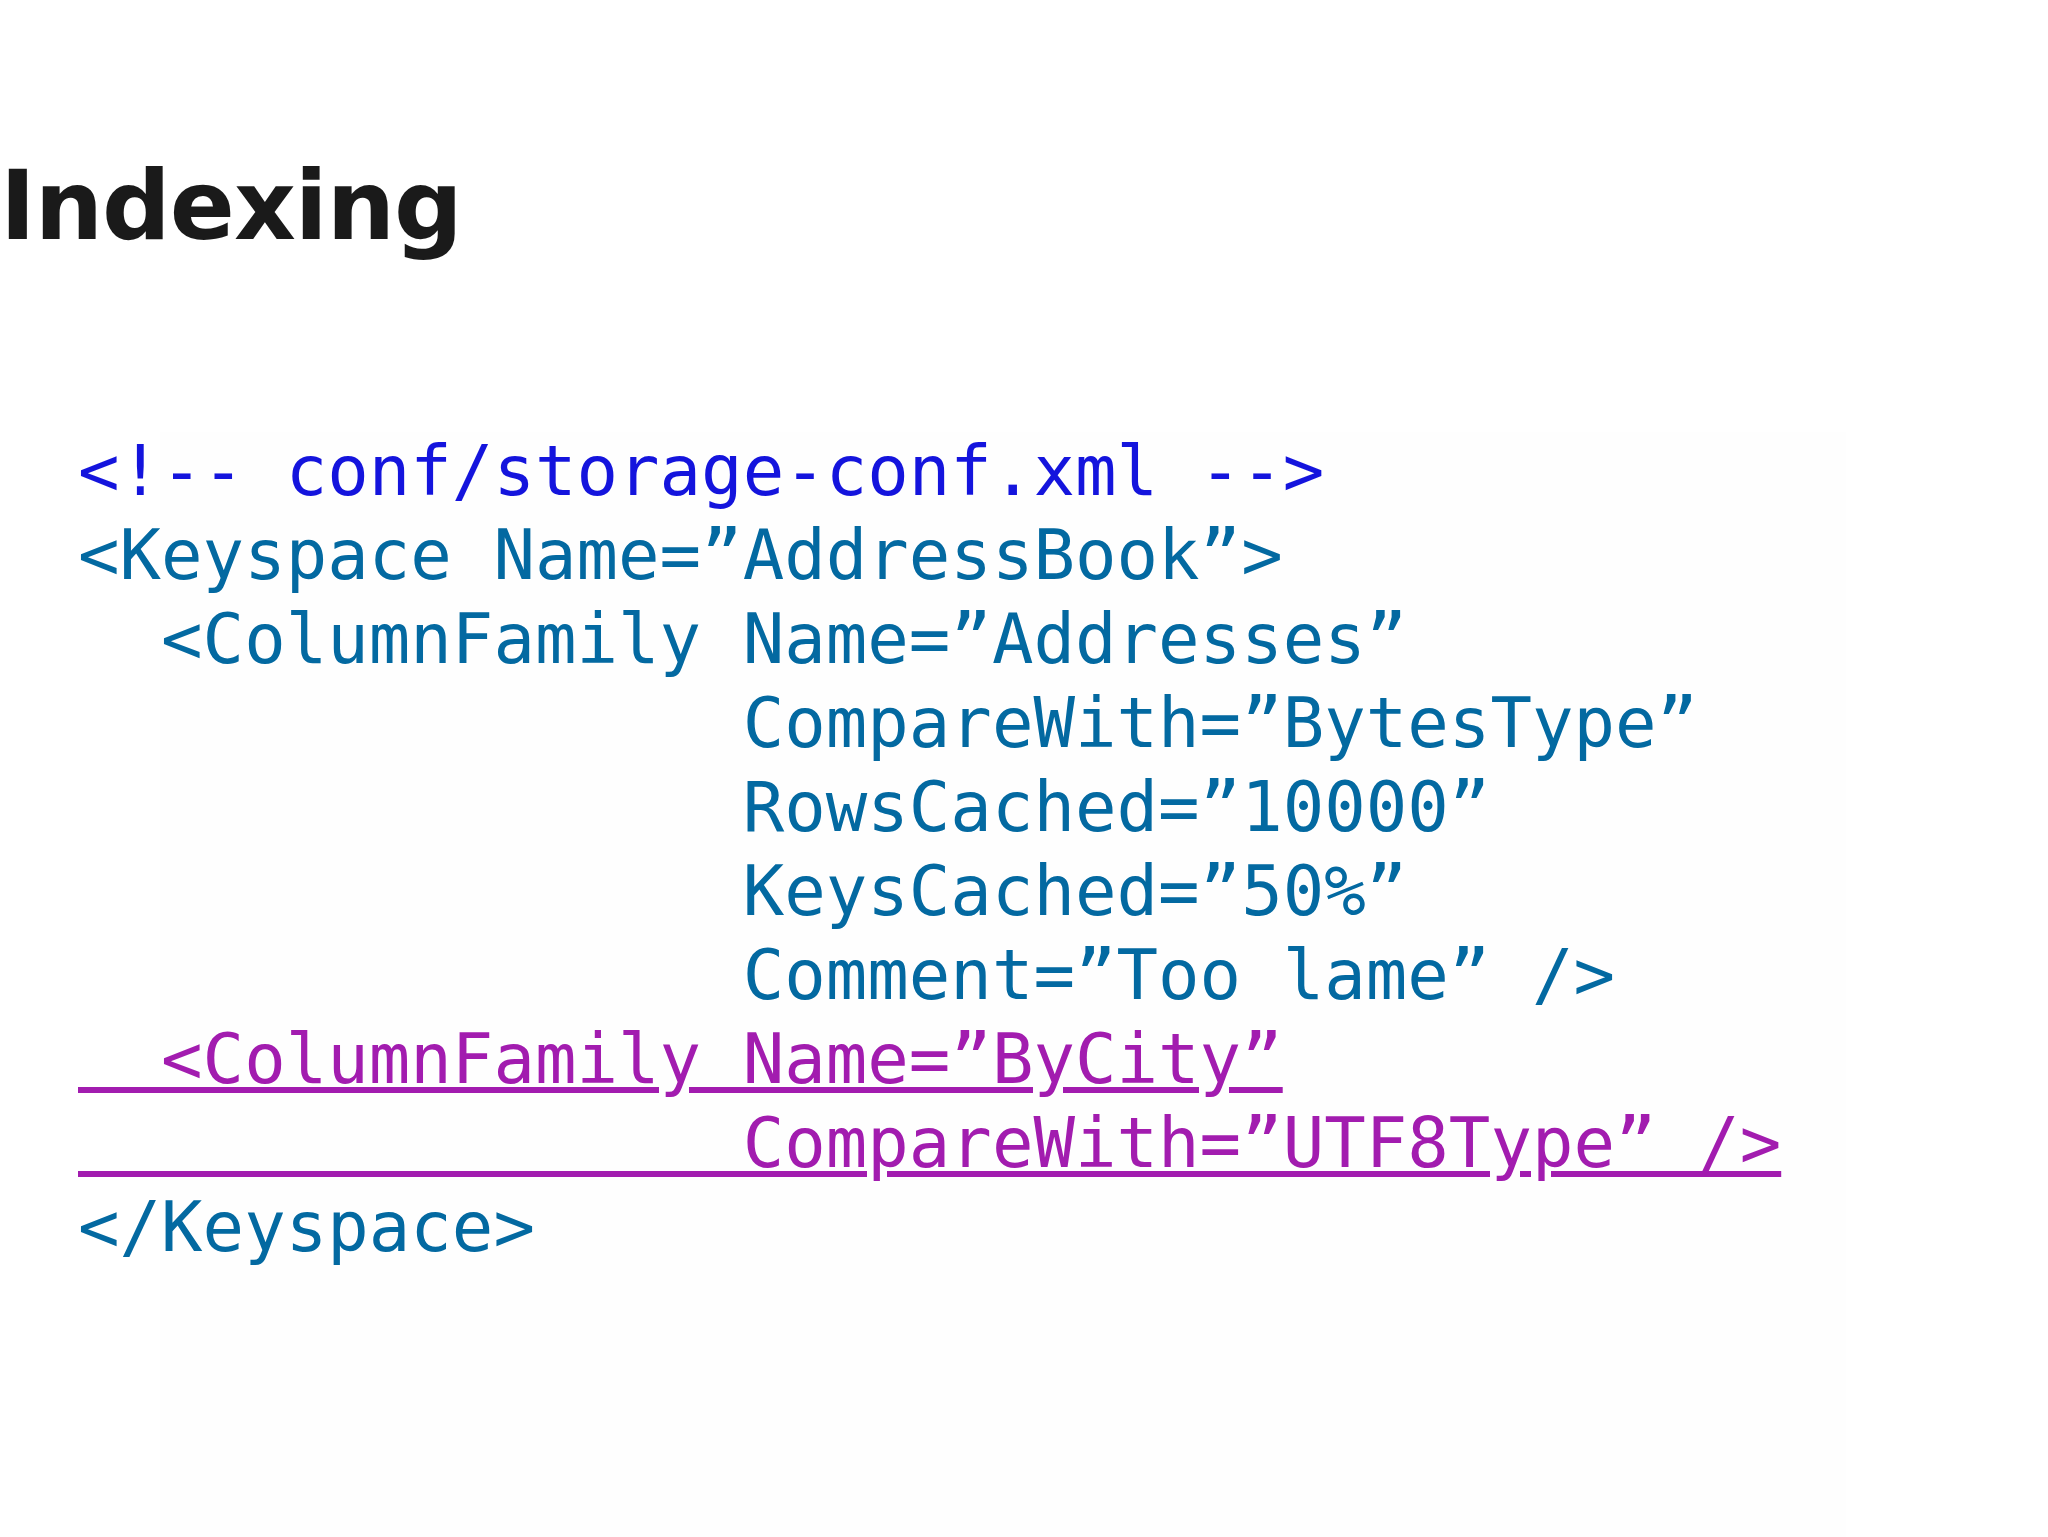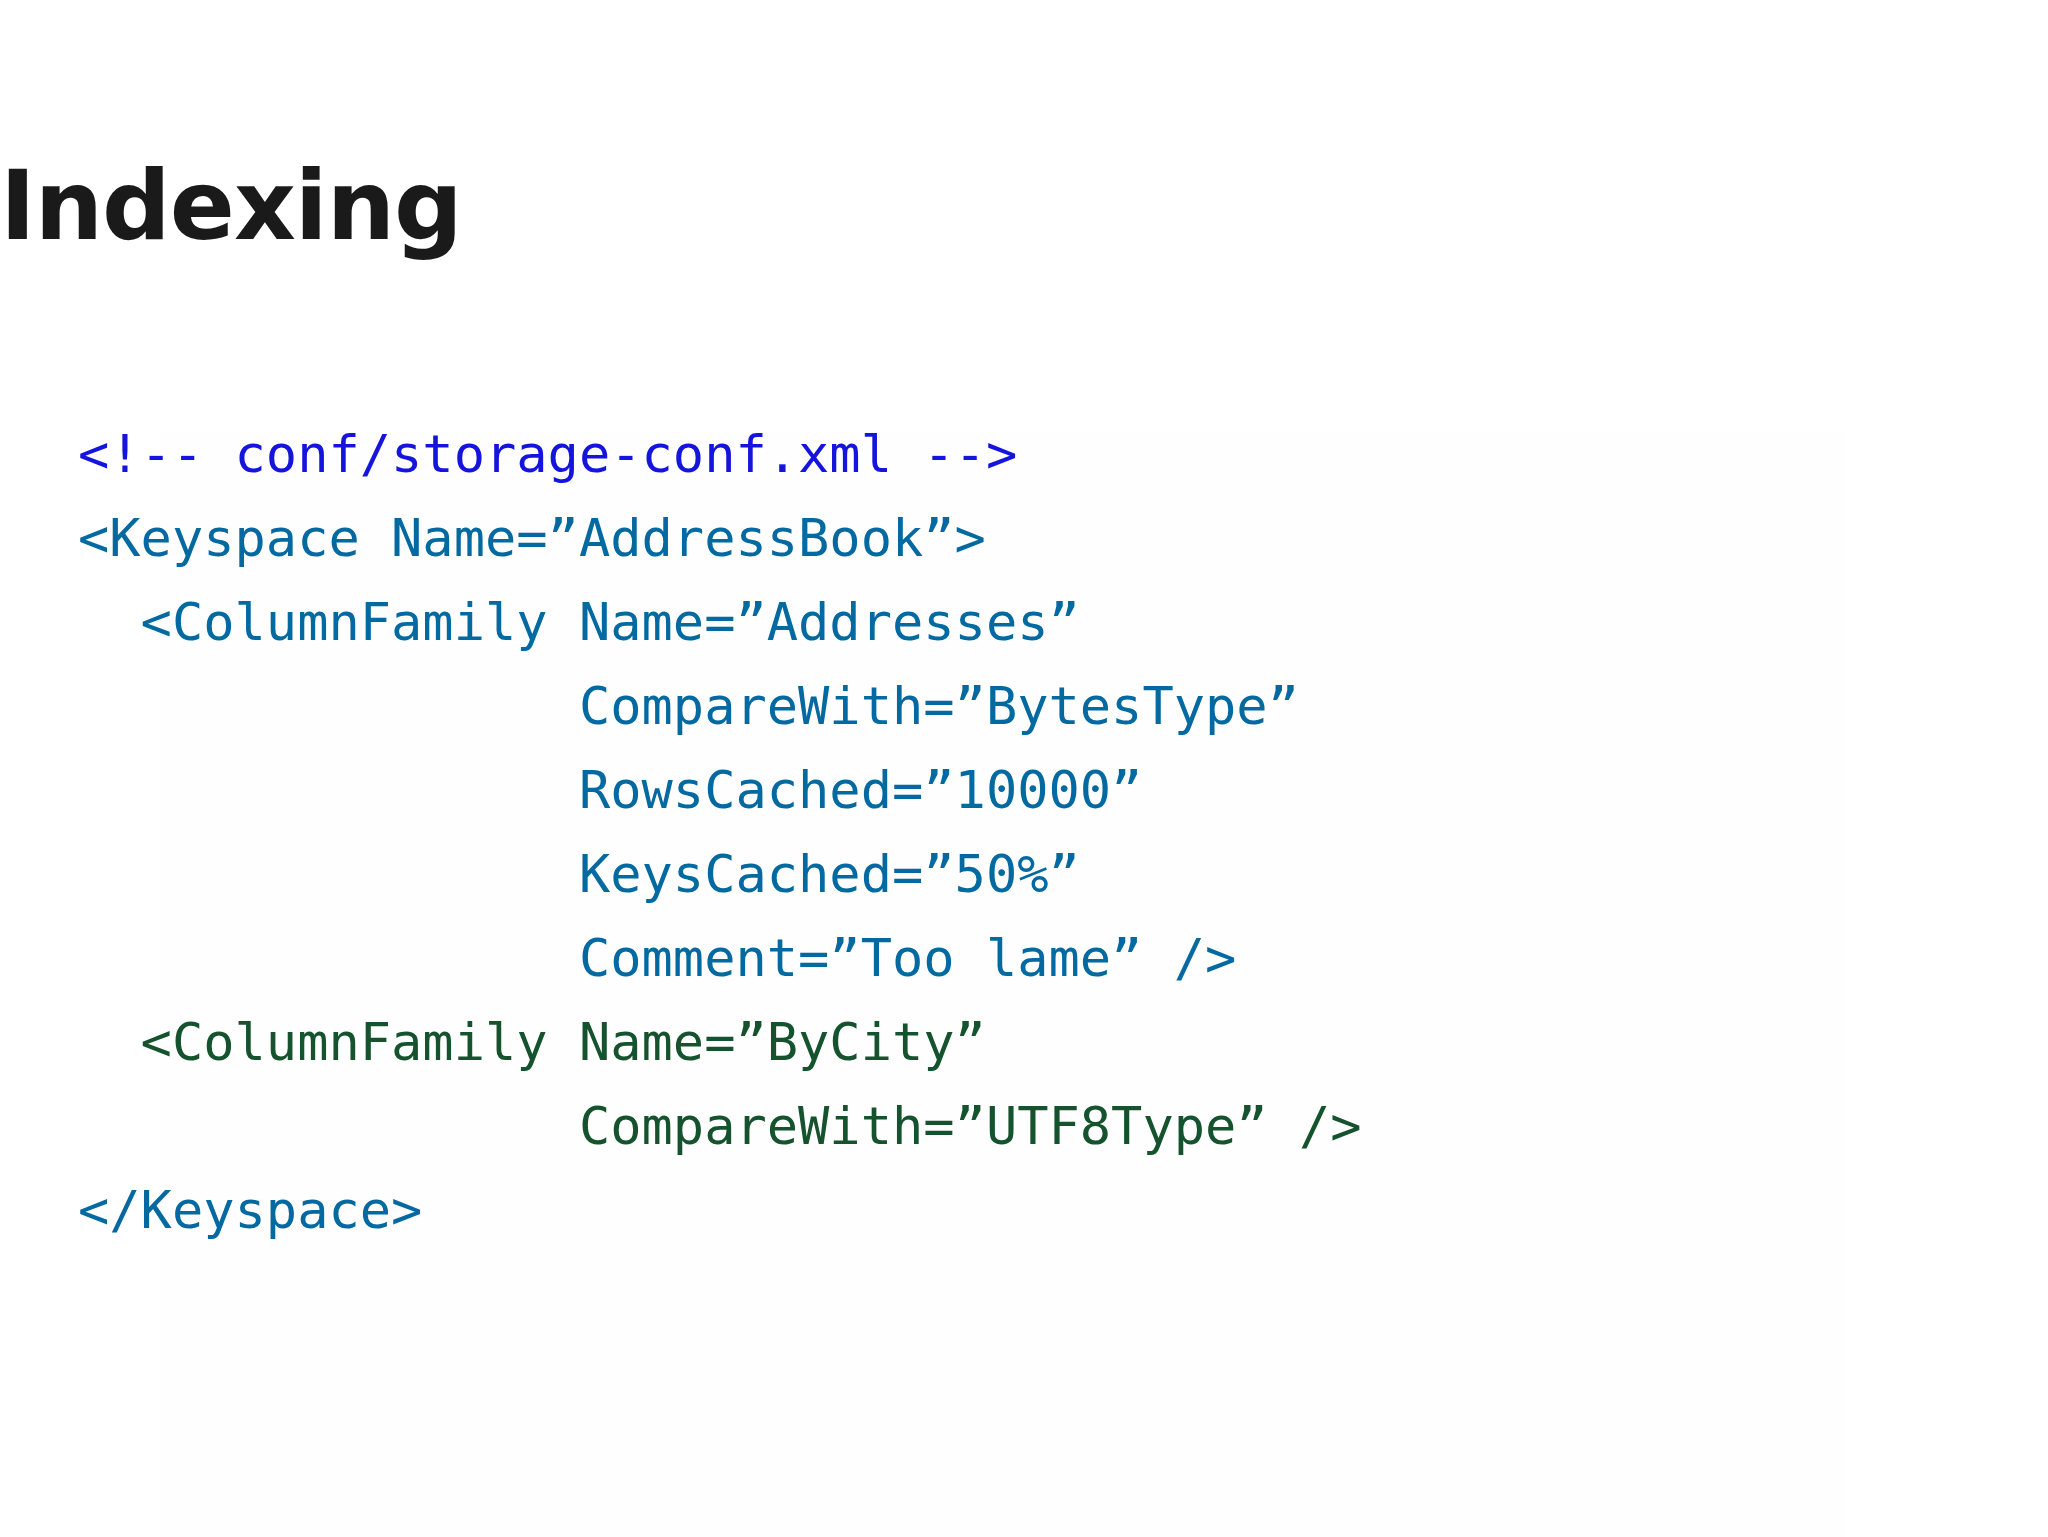--- a/index.html
+++ b/index.html
@@ -44,36 +44,36 @@
     color: #1a1a1a;
     letter-spacing: -1px;
   }
 
   #code-block {
     position: absolute;
     left: 78px;
     top: 360px;
     width: 1900px;
     font-family: "DejaVu Sans Mono", "Liberation Mono", monospace;
-    font-size: 52px;
+    font-size: 69px;
     line-height: 84px;
     color: #1a1a1a;
     white-space: pre;
     letter-spacing: 0px;
   }
 
   .code-line {
     white-space: pre;
     display: block;
     height: 84px;
   }
 
   .c-black { color: #0369a1; }
   .c-blue  { color: #1414dd; }
-  .c-red   { color: #14532d; }
+  .c-red   { color: #a21caf; text-decoration: underline; }
 </style>
 </head>
 <body>
 
 <div id="slide">
 
   <div id="content-box"></div>
 
   <h1 id="slide-title">Indexing</h1>
 

